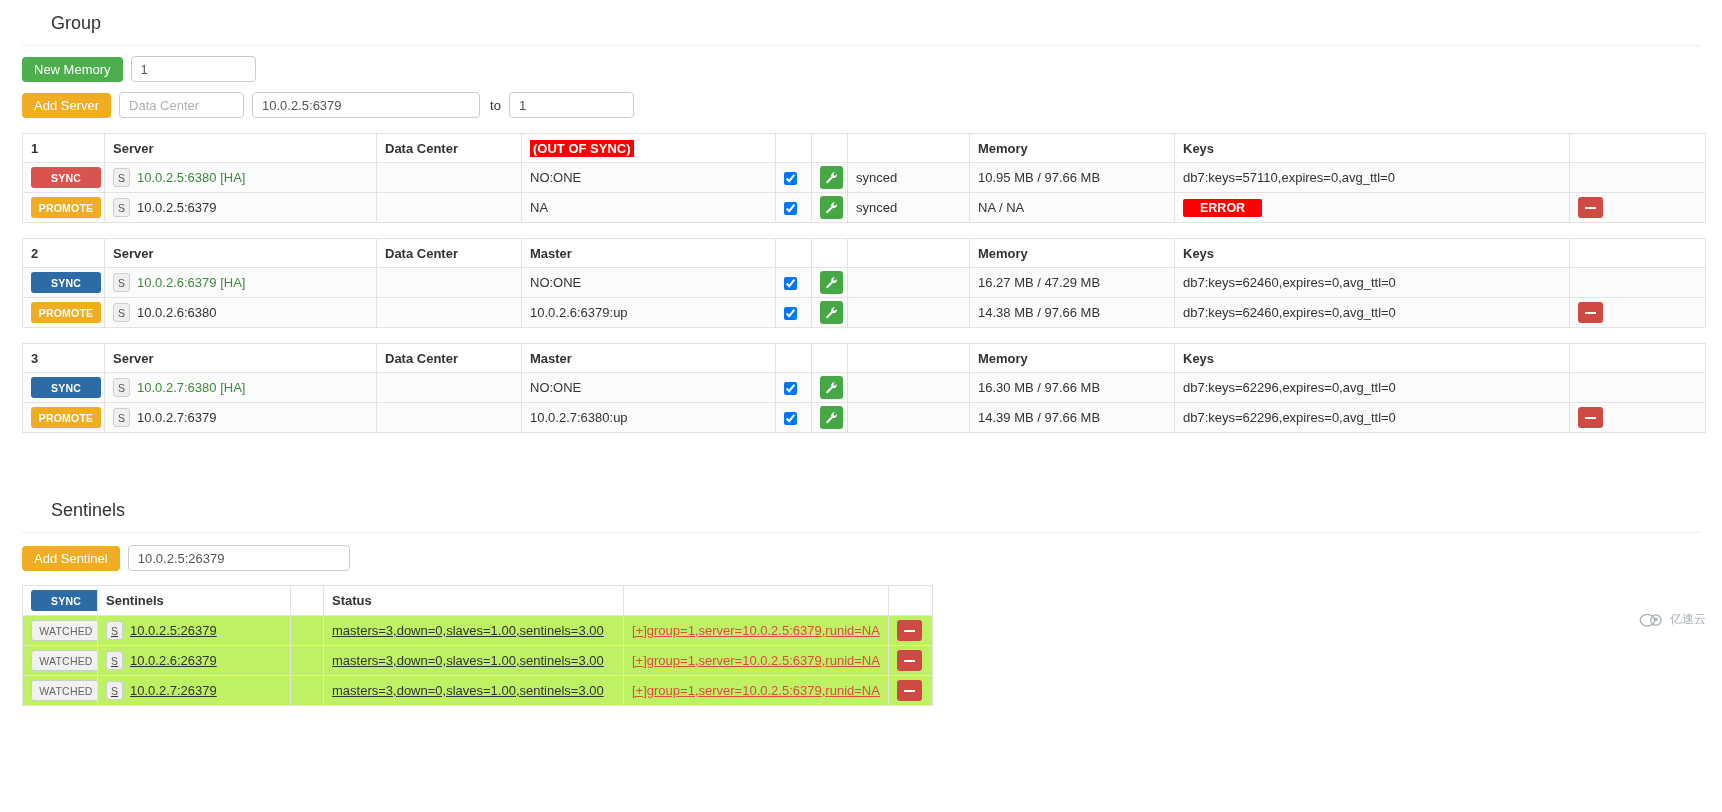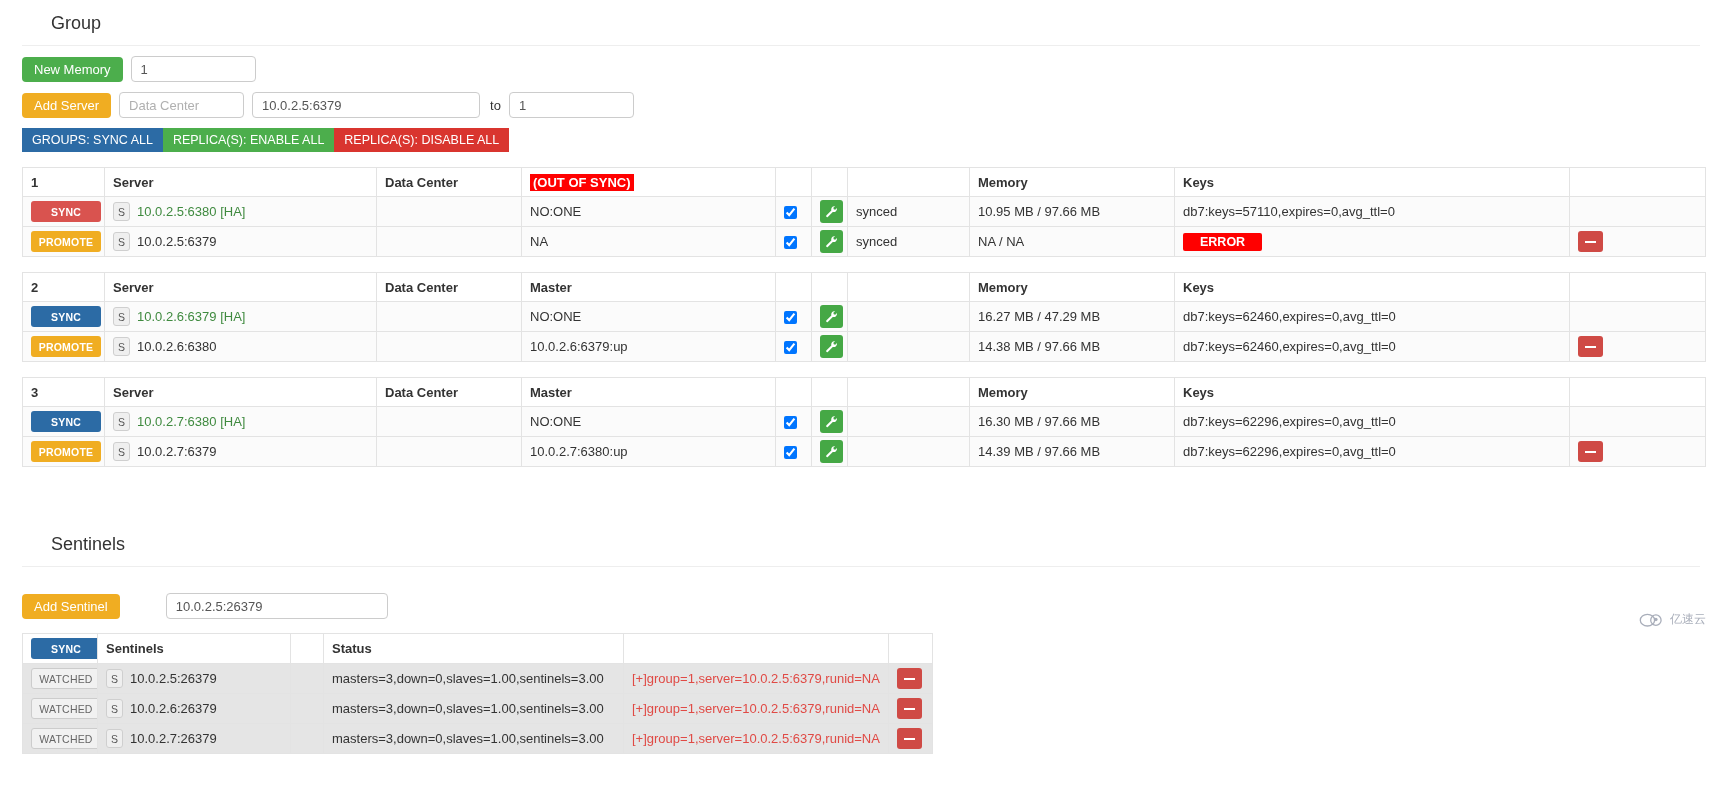--- a/index.html
+++ b/index.html
@@ -227,21 +227,21 @@
     border: 1px solid #e3e3e3;
     padding: 0 8px;
     height: 30px;
     vertical-align: middle;
     text-align: left;
     font-weight: normal;
     white-space: nowrap;
     overflow: hidden;
   }
   .tbl-sent thead th { font-weight: bold; background: #ffffff; }
-  .tbl-sent tbody td { background: #e5e5e5; }
+  .tbl-sent tbody td { background: #bef264; text-decoration: underline; }
   .sc-act  { width: 75px; text-align: center; padding: 0 4px; }
   .sc-name { width: 193px; }
   .sc-gap  { width: 33px; }
   .sc-stat { width: 300px; }
   .sc-info { width: 265px; color: #e04a45; }
   .sc-del  { width: 44px; text-align: center; padding: 0; }
 
   .inp-sentinel { width: 222px; margin-left: 8px; }
 
   
@@ -274,25 +274,20 @@
     </div>
 
     <div class="form-row">
       <button class="btn btn-orange">Add Server</button>
       <input class="txt inp-dc" placeholder="Data Center" style="">
       <input class="txt inp-srv" value="10.0.2.5:6379" style="">
       <span class="lbl-to">to</span>
       <input class="txt inp-to" value="1" style="">
     </div>
 
-    <div class="btn-bar" id="bulk-bar">
-        <button class="btn" style="background: rgb(44, 107, 165);">GROUPS: SYNC ALL</button>
-        <button class="btn" style="background: rgb(76, 174, 76);">REPLICA(S): ENABLE ALL</button>
-        <button class="btn" style="background: rgb(217, 53, 47);">REPLICA(S): DISABLE ALL</button>
-      </div>
 
     <div id="groups-container">
         <table class="tbl">
           <thead>
             <tr>
               <th class="c-act idx">1</th>
               <th class="c-srv">Server</th>
               <th class="c-dc">Data Center</th>
               <th class="c-mst"><span class="tag-red">(OUT OF SYNC)</span></th>
               <th class="c-chk"></th>
@@ -474,21 +469,21 @@
             </tr>
           </tbody>
         </table>
       </div>
   </div>
 
   <div style="margin-top:68px;">
     <h2 class="section-title" style="padding-left:51px;">Sentinels</h2>
     <hr class="hr">
 
-    <div class="form-row" style="margin-top:26px;gap:38px;">
+    <div class="form-row" style="margin-top:12px;">
       <button class="btn btn-orange">Add Sentinel</button>
       <input class="txt inp-sentinel" value="10.0.2.5:26379" style="">
     </div>
 
     <table class="tbl-sent">
       <thead>
         <tr>
           <th class="sc-act">
             <button class="mini-btn" style="background:#2c6ba5;">SYNC</button>
           </th>

